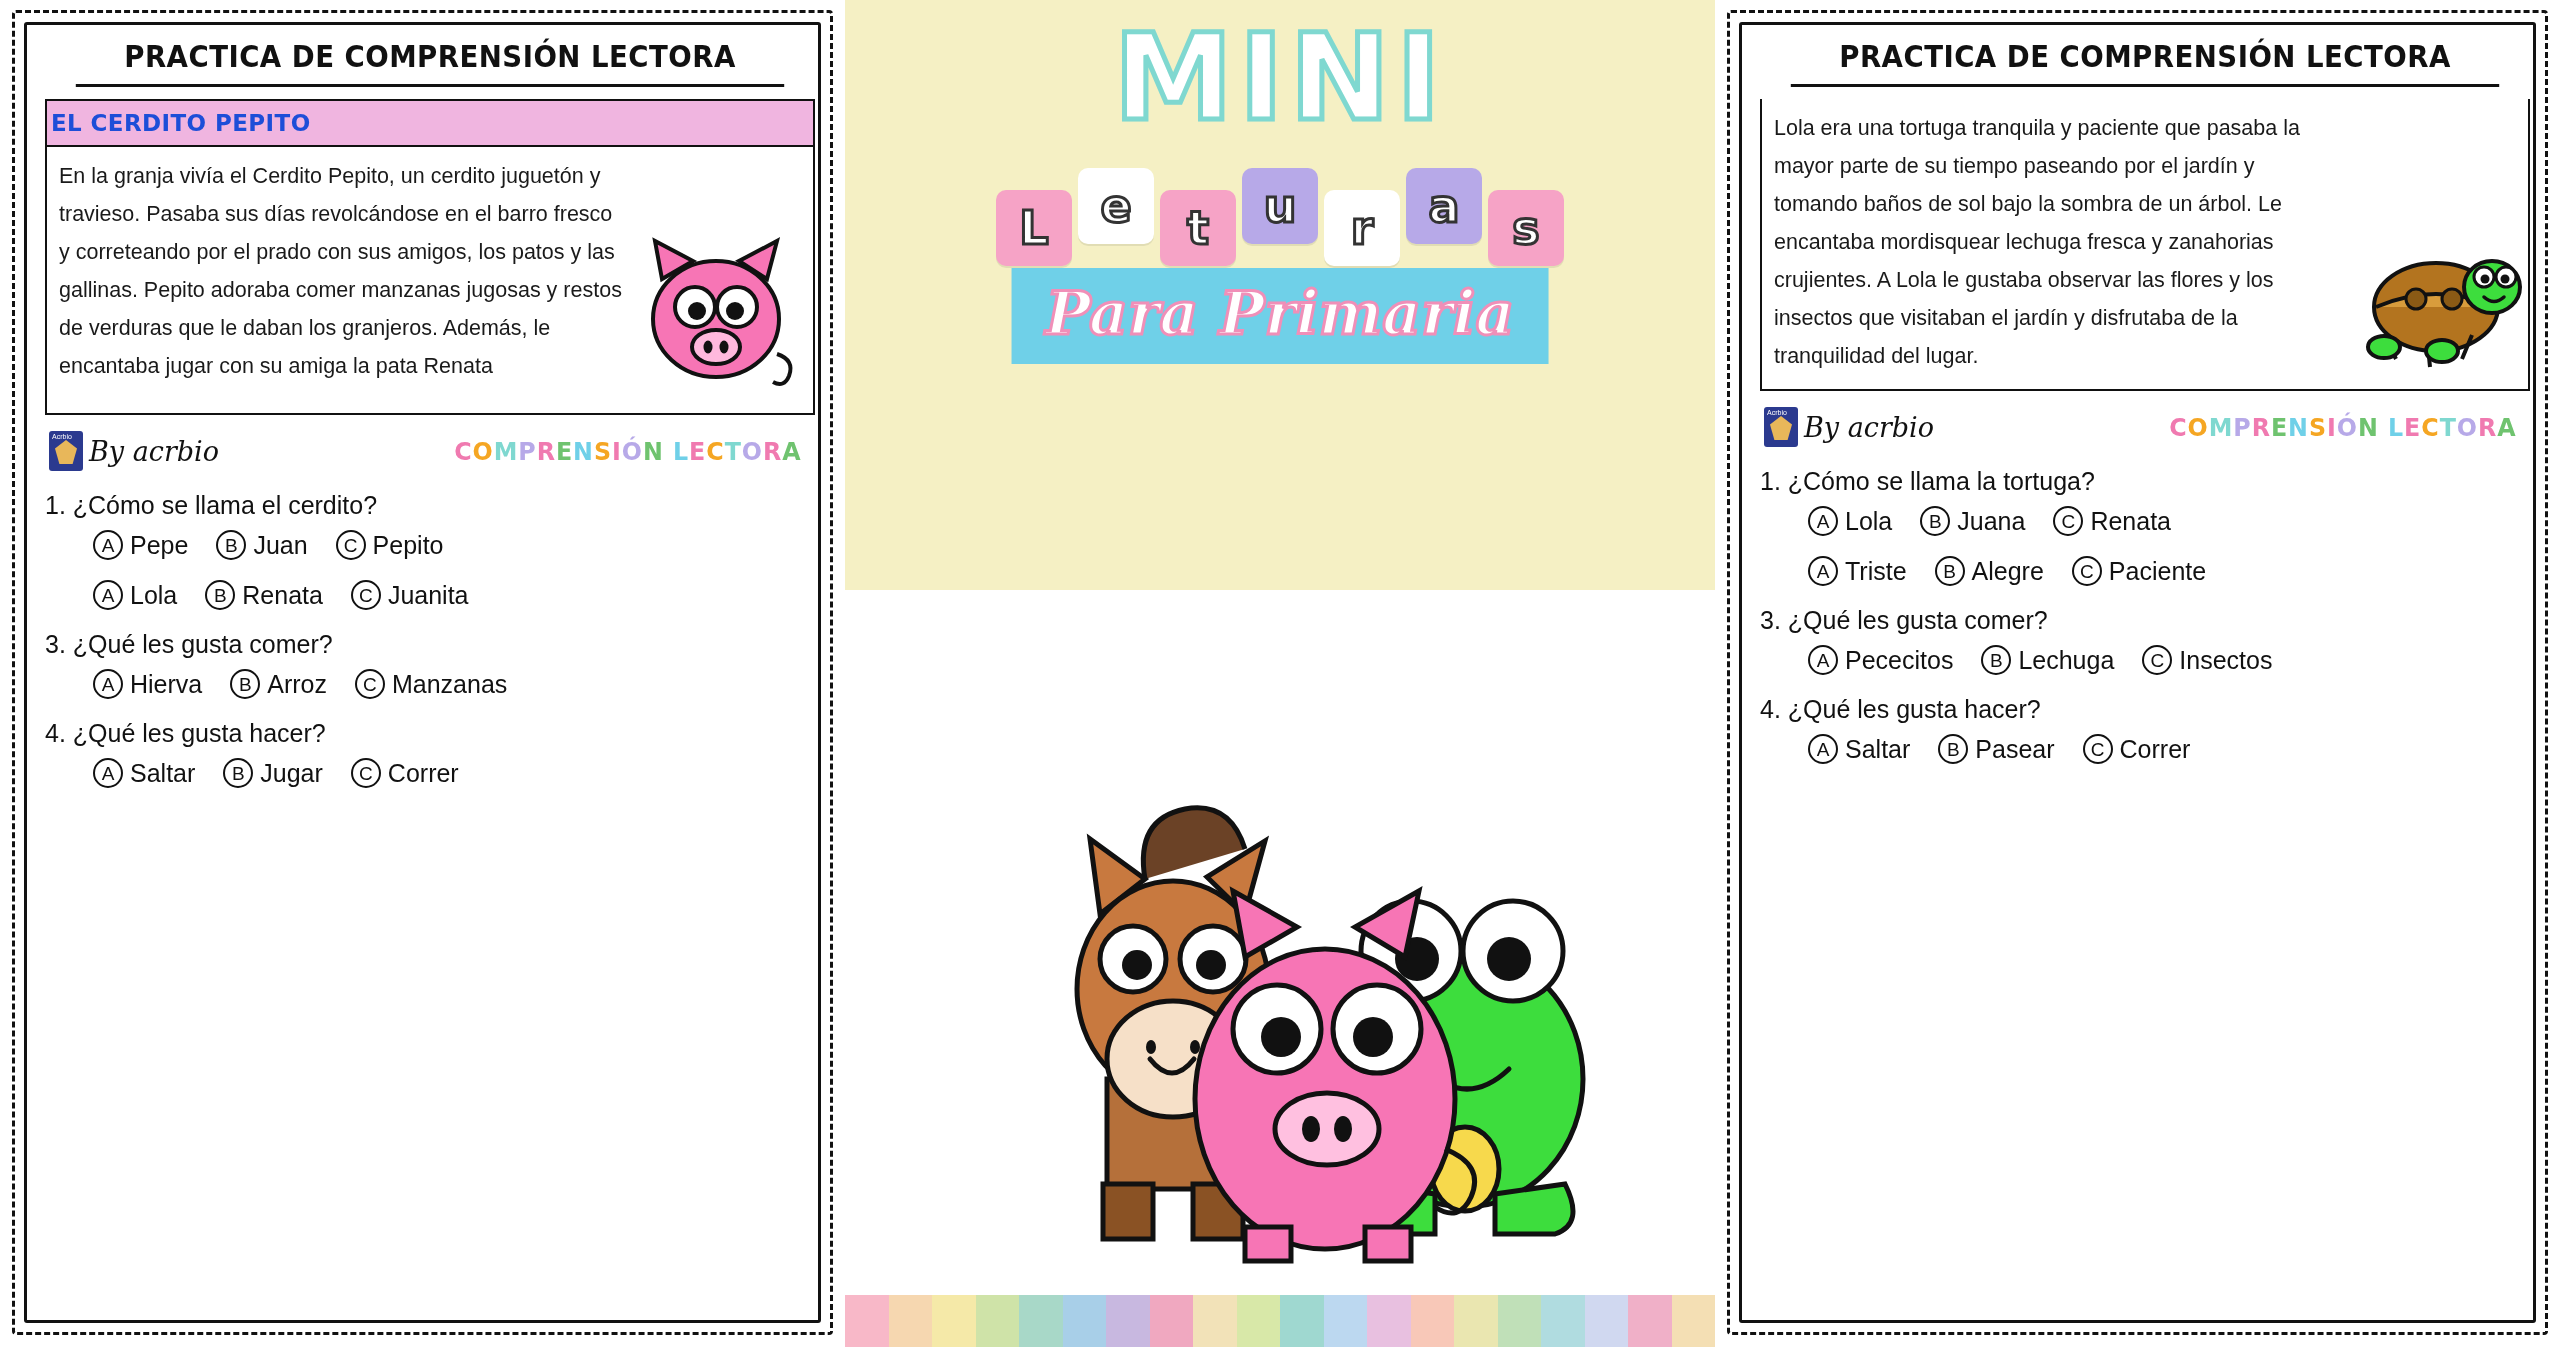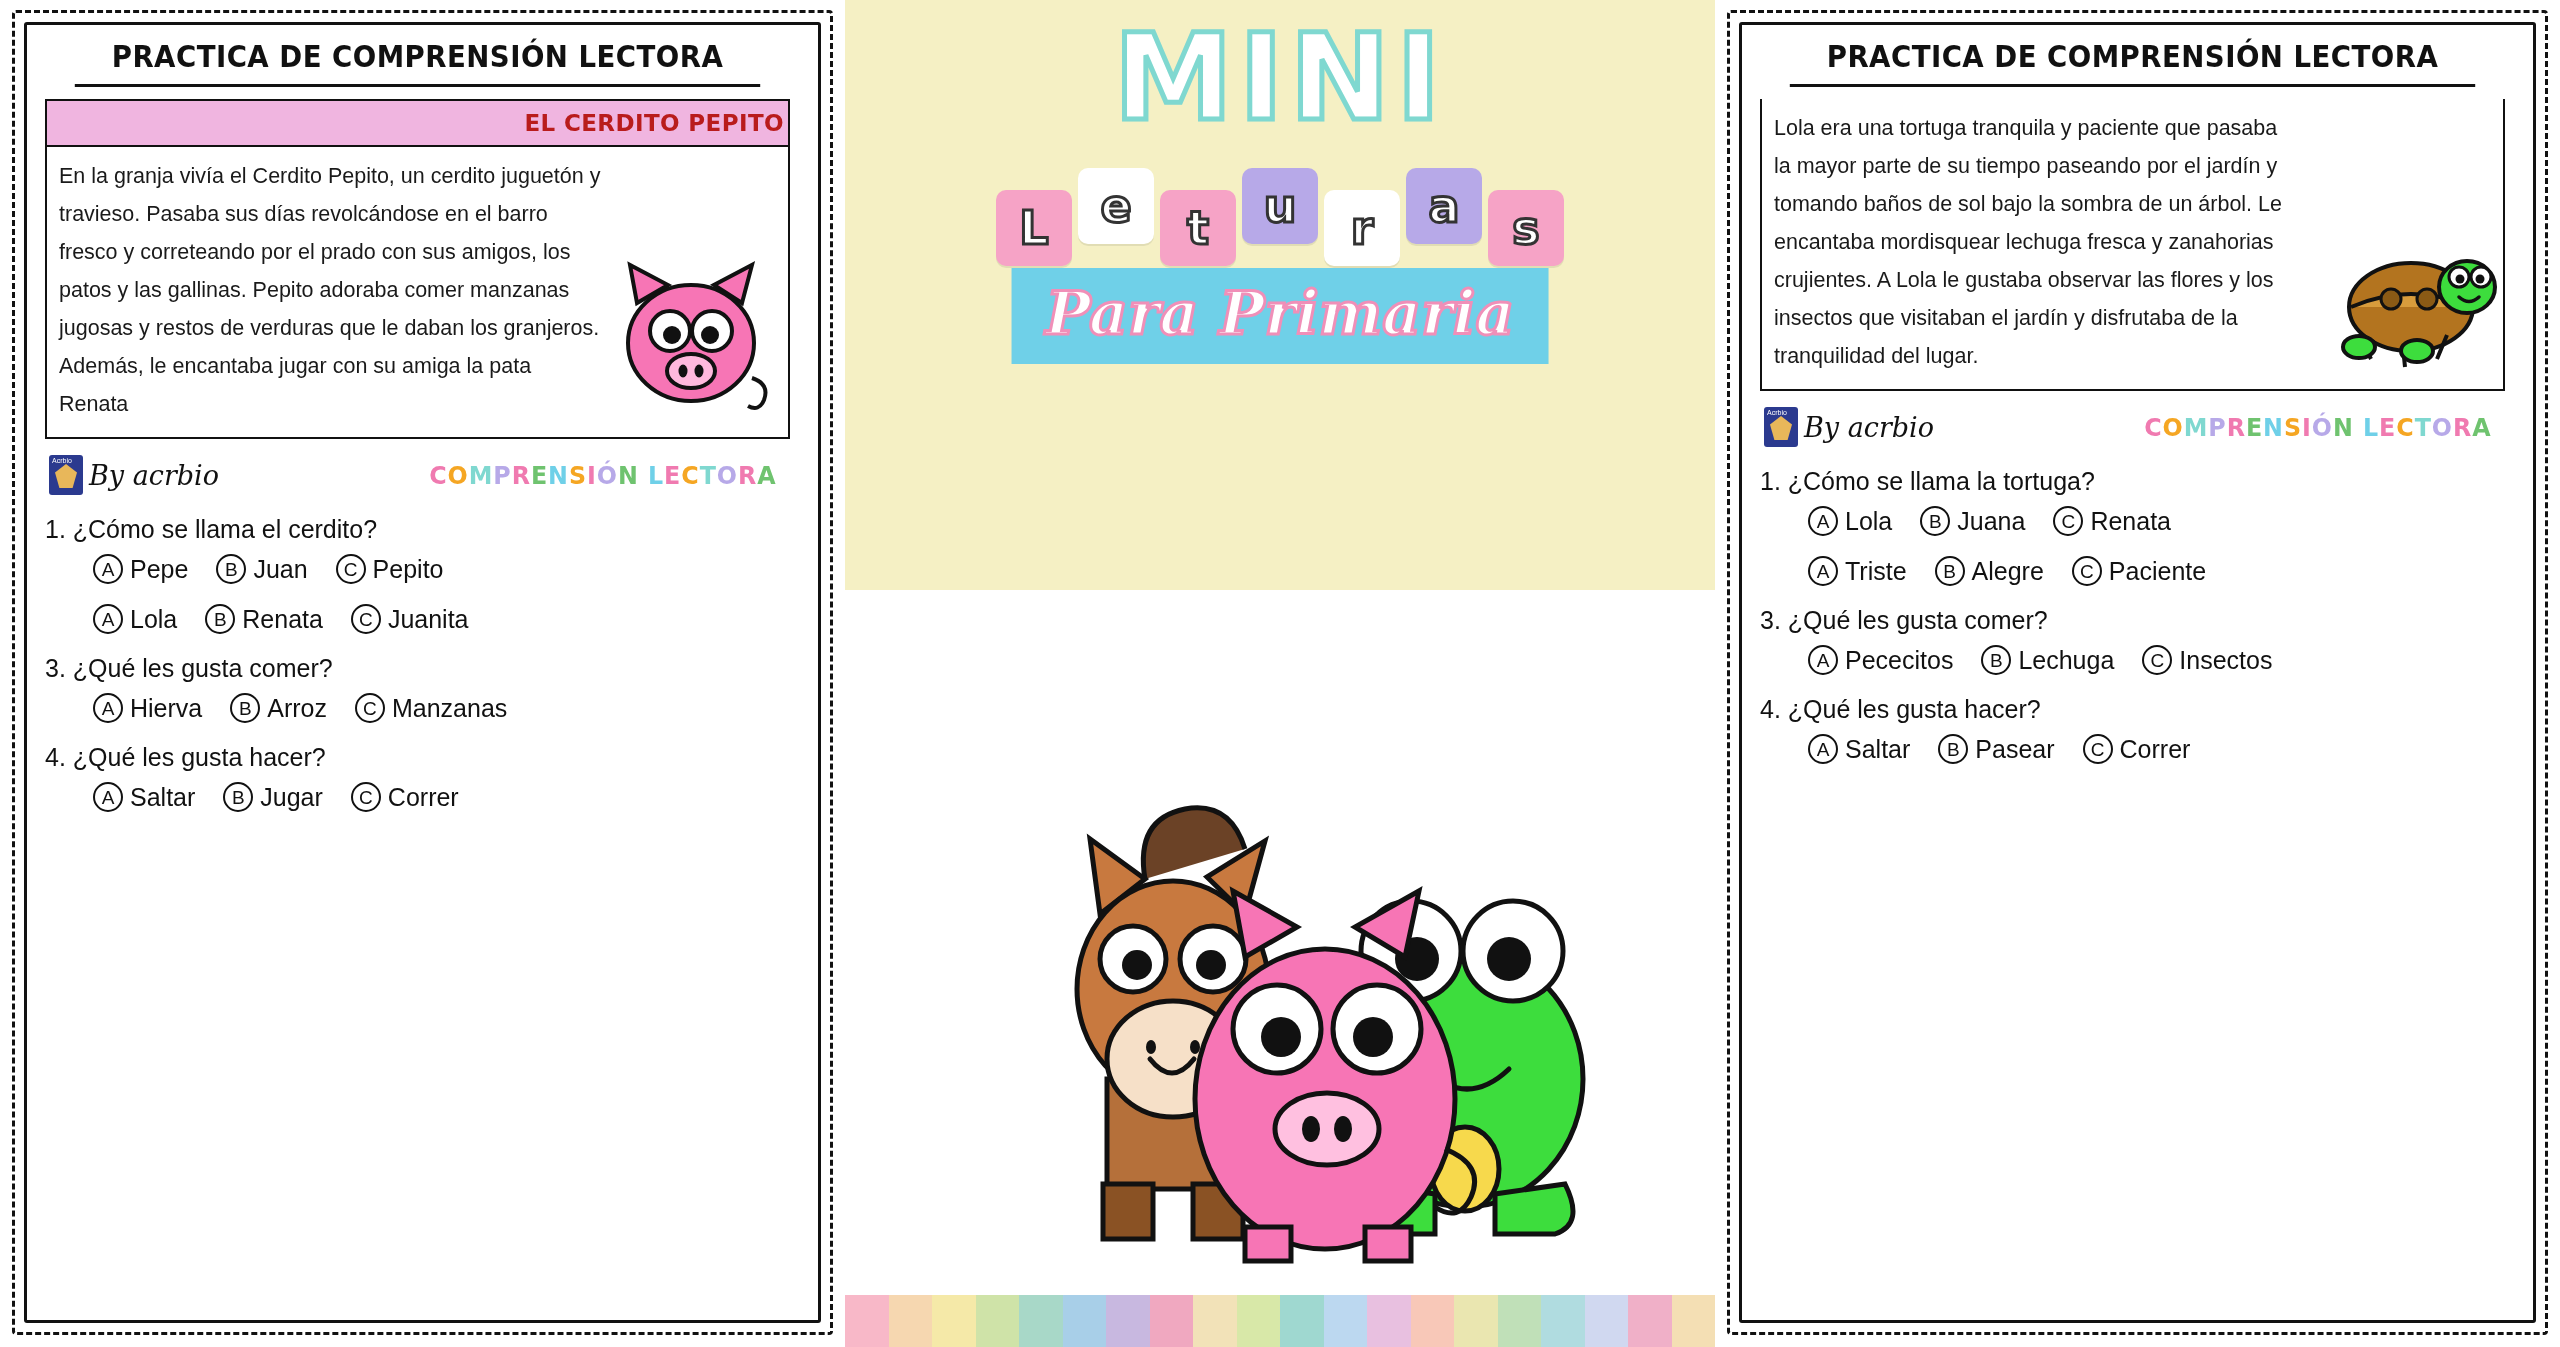--- a/index.html
+++ b/index.html
@@ -30,44 +30,44 @@
     top: 10px; left: 12px; right: 12px; bottom: 12px;
     border: 3px dashed #111;
     border-radius: 4px;
   }
   .ws-inner {
     position: absolute;
     top: 22px; left: 24px; right: 24px; bottom: 24px;
     border: 3px solid #111;
     border-radius: 3px;
     background: #fff;
-    padding: 14px 28px 10px 18px;
+    padding: 14px 3px 10px 18px;
     overflow: hidden;
   }
   .ws-title {
     text-align: center;
     font-family: "DejaVu Sans", sans-serif;
     font-weight: bold;
     font-size: 30px;
     letter-spacing: 0.5px;
     color: #111;
     border-bottom: 3px solid #111;
     padding-bottom: 10px;
     margin-bottom: 12px;
     transform: scaleX(0.92);
   }
   .story-title-bar {
     border: 2px solid #111;
-    text-align: right;
+    text-align: left;
     font-family: "DejaVu Sans", sans-serif;
     font-weight: bold;
     font-size: 23px;
     padding: 9px 4px;
     letter-spacing: 0.4px;
-    color: #b91c1c;
+    color: #1d4ed8;
   }
   .story-box {
     border: 2px solid #111;
     border-top: none;
     padding: 10px 12px 14px 12px;
     position: relative;
     min-height: 268px;
   }
   .story-text {
     font-family: "Liberation Sans", sans-serif;

